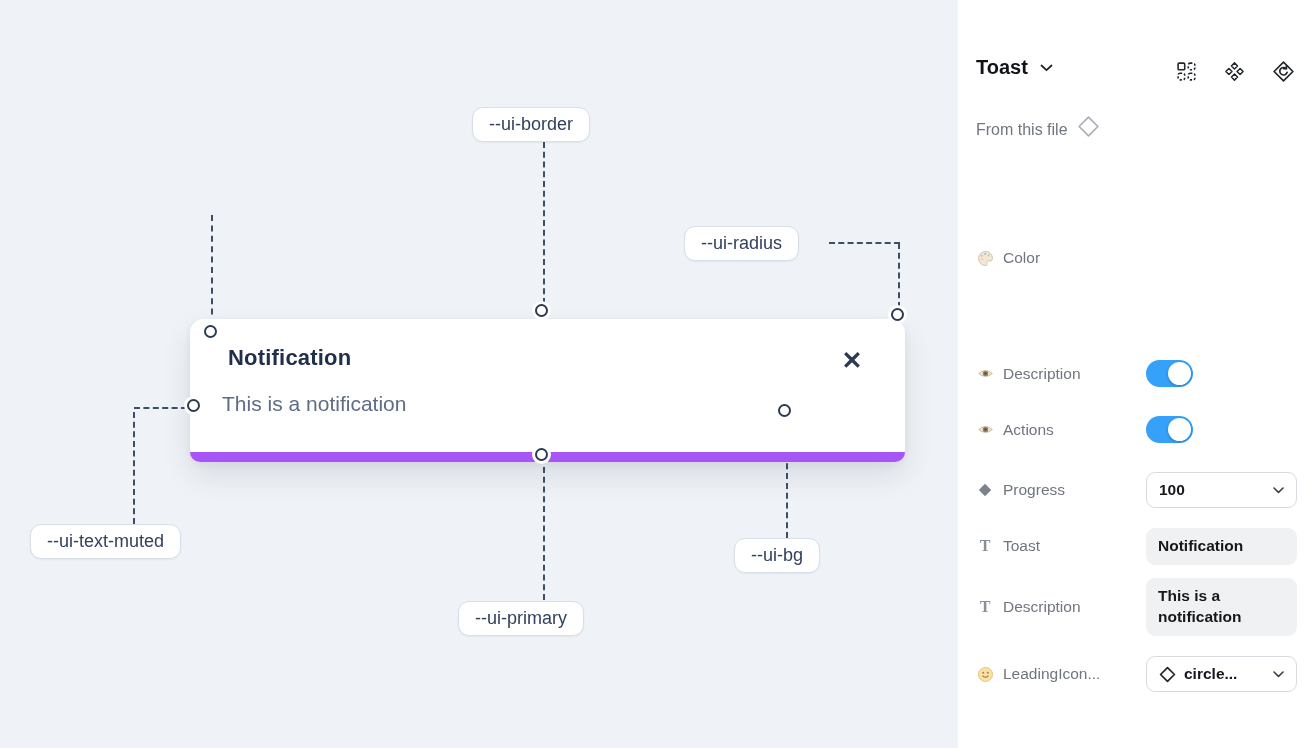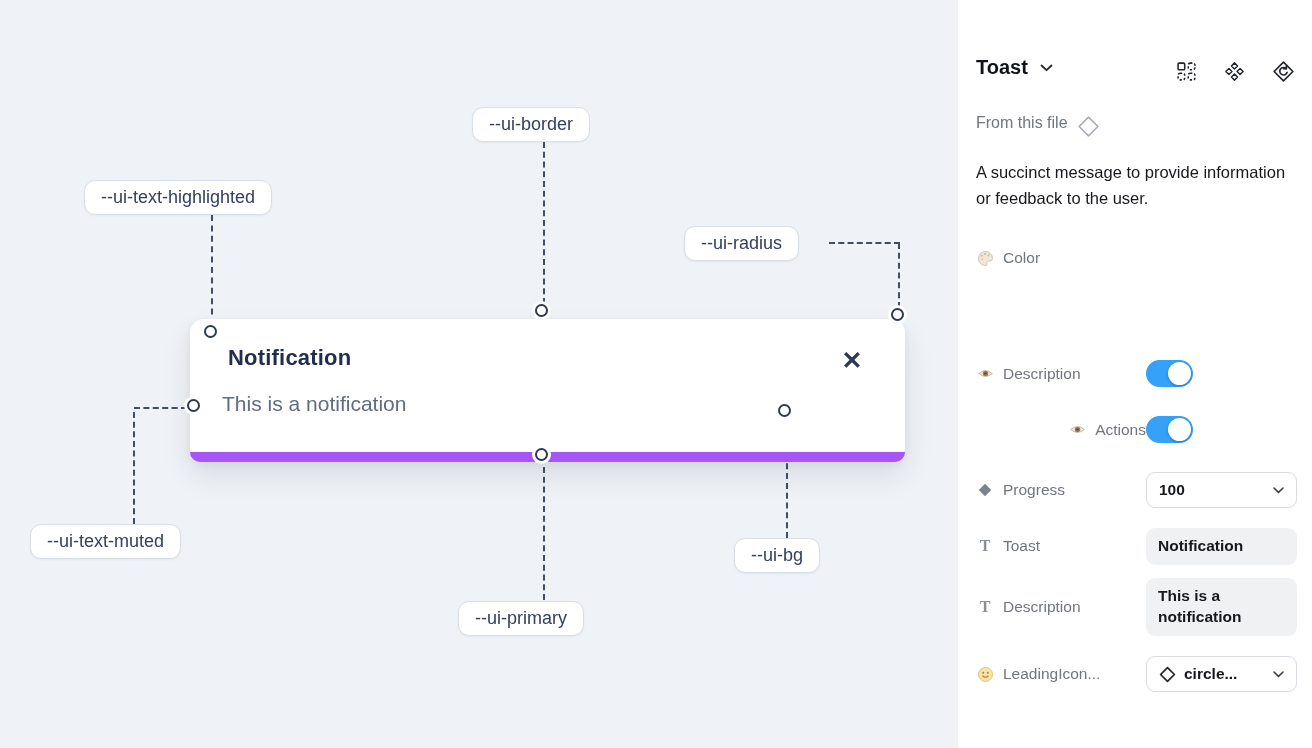--- a/index.html
+++ b/index.html
@@ -32,21 +32,21 @@
     background:#ffffff; border:2.5px solid #2c3a52; box-shadow:0 0 0 3px #ffffff; }
 
   
   #panel { position:absolute; left:958px; top:0; width:354px; height:560px; background:#ffffff; }
 
   .panel-header { position:absolute; left:18px; top:56px; display:flex; align-items:center; gap:12px; }
   .panel-title { font-size:20px; font-weight:700; color:#101317; }
   .hdr-icons { position:absolute; top:60px; right:17px; display:flex; align-items:center; gap:27px; }
   .hdr-icons svg { display:block; cursor:pointer; }
 
-  .source-row { position:absolute; left:18px; top:114px; display:flex; align-items:flex-start; gap:8px; }
+  .source-row { position:absolute; left:18px; top:114px; display:flex; align-items:flex-end; gap:8px; }
   .source-text { font-size:16px; color:#70757e; }
 
   .panel-desc { position:absolute; left:18px; top:160px; width:322px;
     font-size:16.5px; line-height:1.56; color:#17191d; }
 
   .prow { position:absolute; left:18px; width:321px; display:flex; align-items:center; justify-content:space-between; }
   .plabel { display:flex; align-items:center; gap:9px; font-size:15.5px; color:#70757e; min-width:0; }
   .plabel .row-icon { width:18px; display:flex; justify-content:center; align-items:center; flex:none; }
   .t-glyph { font-family:"Liberation Serif", serif; font-size:16px; font-weight:700; color:#8a9099; }
 
@@ -90,21 +90,20 @@
       <div class="toast-bar"></div>
     </div>
 
     <div class="anchor" style="left:204px; top:325px;"></div>
     <div class="anchor" style="left:535px; top:304px;"></div>
     <div class="anchor" style="left:891px; top:308px;"></div>
     <div class="anchor" style="left:187px; top:399px;"></div>
     <div class="anchor" style="left:535px; top:448px;"></div>
     <div class="anchor" style="left:778px; top:404px;"></div>
 
-    <div class="var-pill" style="left:84px;  top:180px;">--ui-text-highlighted</div>
     <div class="var-pill" style="left:472px; top:107px;">--ui-border</div>
     <div class="var-pill" style="left:684px; top:226px;">--ui-radius</div>
     <div class="var-pill" style="left:458px; top:601px;">--ui-primary</div>
     <div class="var-pill" style="left:30px;  top:524px;">--ui-text-muted</div>
     <div class="var-pill" style="left:734px; top:538px;">--ui-bg</div>
   </div>
 
   <div id="panel">
 
     <div class="panel-header">
@@ -144,21 +143,20 @@
 
     <div class="source-row">
       <span class="source-text">From this file</span>
       <span style="display:flex;">
         <svg width="25" height="25" viewBox="0 0 24 24" fill="none" stroke="#a9aeb7" stroke-width="1.6" stroke-linejoin="round">
           <path d="M12 3 L21 12 L12 21 L3 12 Z"></path>
         </svg>
       </span>
     </div>
 
-    <div class="panel-desc">A succinct message to provide information or feedback to the user.</div>
 
     <div class="prow" style="top:249px;">
       <div class="plabel">
         <span class="row-icon">
           <svg class="muted-ico" width="17" height="17" viewBox="0 0 16 16">
             <path d="M8 1.4 a6.6 6.6 0 1 0 0 13.2 c1.4 0 1.9-1 1.3-2 -.5-1 .2-2.2 1.4-2.2 h1.5 a2.4 2.4 0 0 0 2.4-2.4 A6.6 6.6 0 0 0 8 1.4 Z" fill="#efe2d2" stroke="#c9b79f" stroke-width="0.9"></path>
             <circle cx="4.6" cy="5.4" r="1" fill="#e89aa8"></circle>
             <circle cx="7.6" cy="3.7" r="1" fill="#9ab8e0"></circle>
             <circle cx="10.9" cy="5.1" r="1" fill="#a8c98a"></circle>
             <circle cx="4.9" cy="8.8" r="1" fill="#e6c87c"></circle>
@@ -180,21 +178,21 @@
         </span>
         <span>Description</span>
       </div>
       <div style="width:151px;">
         <div class="toggle" data-state="on">
           <div class="knob"></div>
         </div>
       </div>
     </div>
 
-    <div class="prow" style="top:416px;justify-content:flex-end;">
+    <div class="prow" style="top:416px;">
       <div class="plabel">
         <span class="row-icon">
           <svg class="muted-ico" width="17" height="17" viewBox="0 0 16 16">
             <path d="M1.6 8 Q8 2.6 14.4 8 Q8 13.4 1.6 8 Z" fill="#f3e9d6" stroke="#b9a888" stroke-width="0.9"></path>
             <circle cx="8" cy="8" r="2.6" fill="#8a6d3f"></circle>
               <circle cx="8" cy="8" r="1.2" fill="#3c2f1b"></circle>
           </svg>
         </span>
         <span>Actions</span>
       </div>

